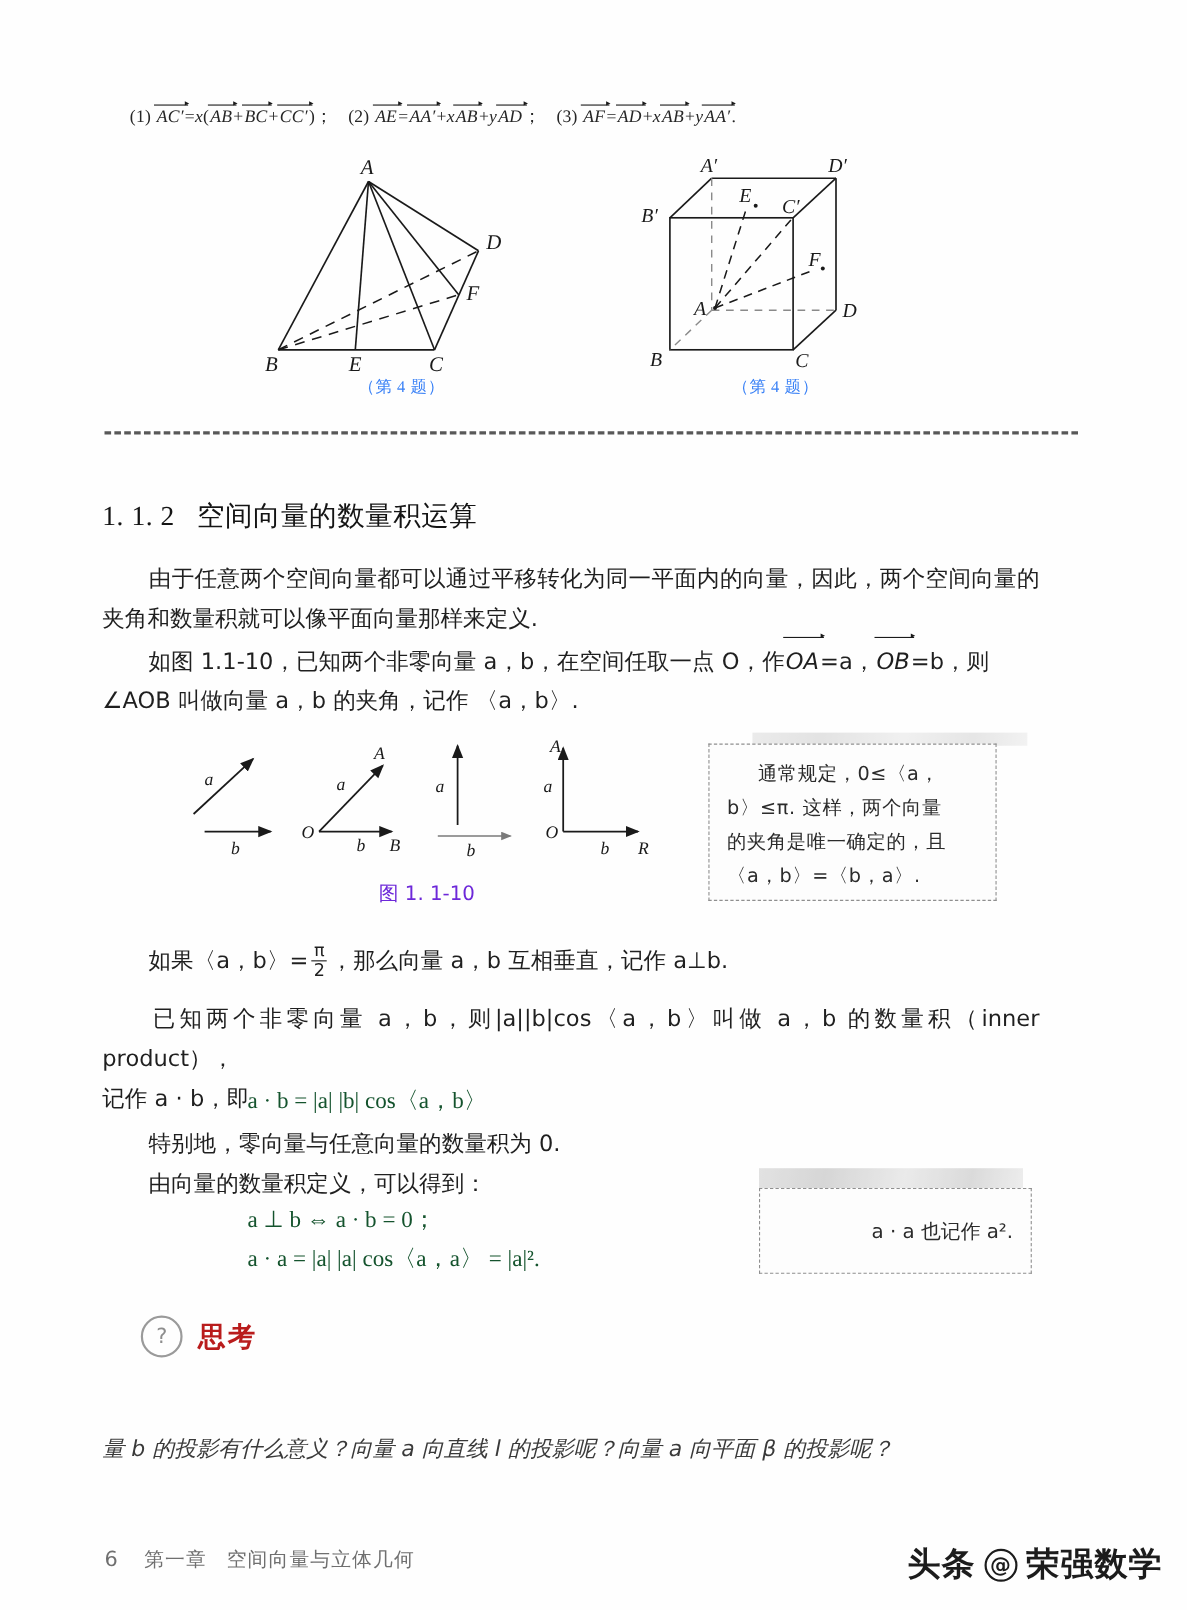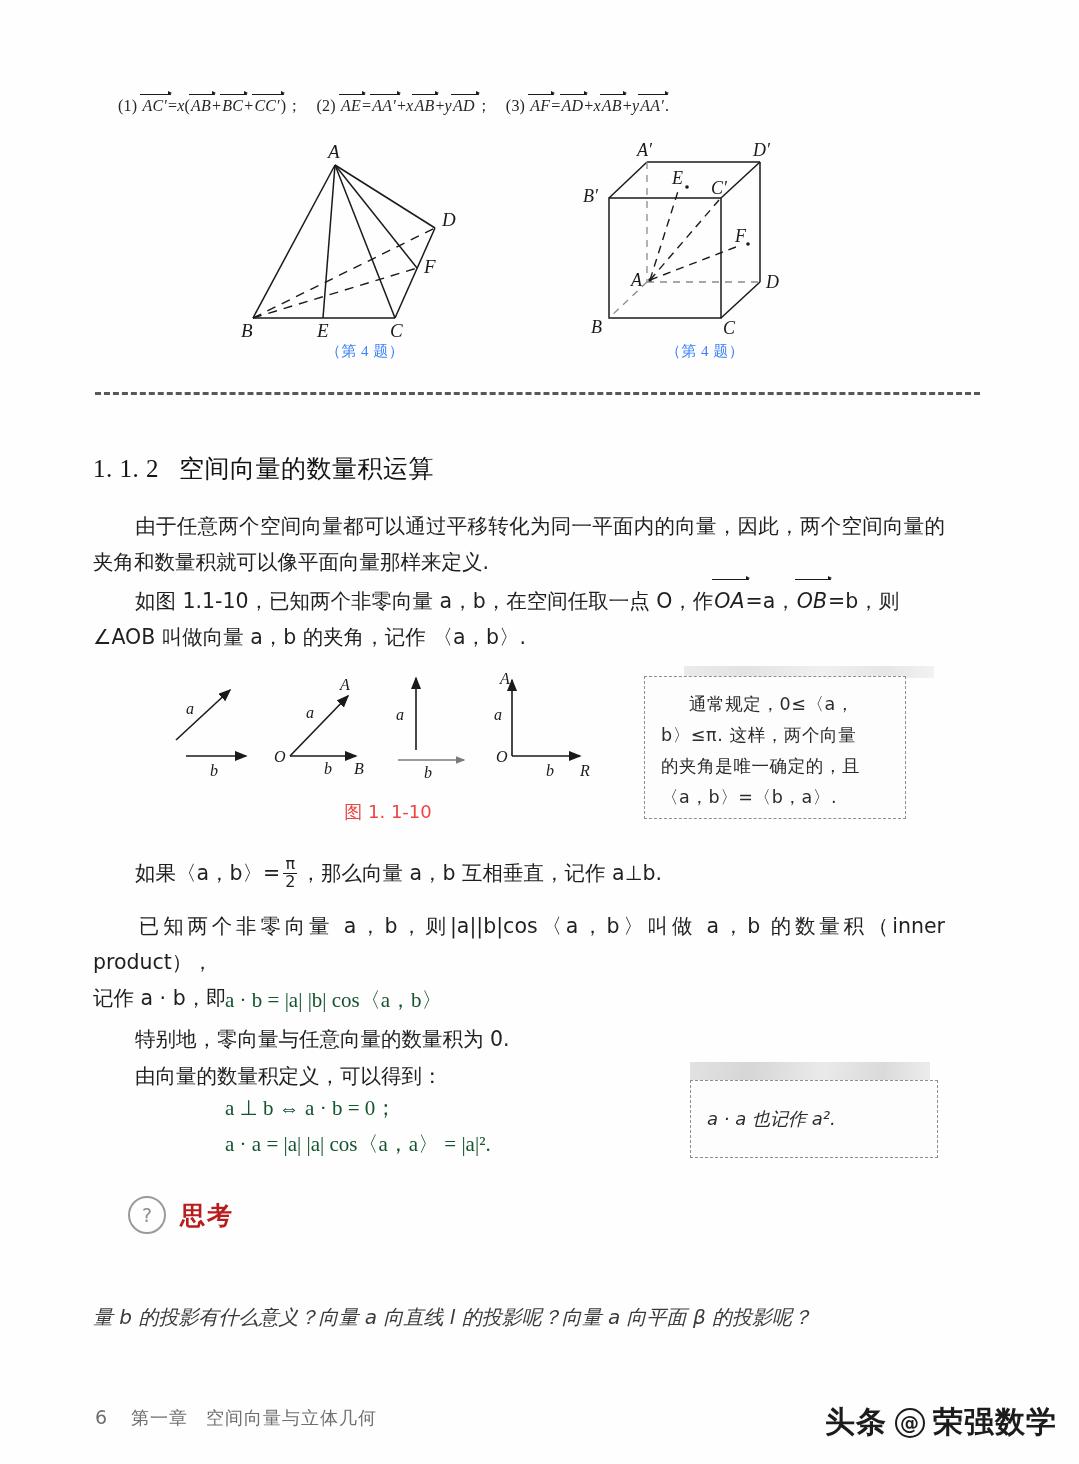--- a/index.html
+++ b/index.html
@@ -161,21 +161,21 @@
     height: 160px;
   }
   #fig-1110-caption {
     position: absolute;
     left: 168px;
     top: 800px;
     width: 440px;
     text-align: center;
     font-size: 18px;
     font-family: "DejaVu Sans", "Liberation Sans", sans-serif;
-    color: #ef4444;
+    color: #6d28d9;
   }
 
   
   .note-box {
     position: absolute;
     border: 1.5px dashed #8f8f8f;
     background: #fdfdfd;
     box-sizing: border-box;
     padding: 12px 16px;
     font-family: "DejaVu Sans", "Liberation Sans", sans-serif;
@@ -192,22 +192,21 @@
   }
   #note-angle-range .indent { display: inline-block; width: 28px; }
   #note-square {
     left: 690px;
     top: 1080px;
     width: 248px;
     height: 78px;
     font-size: 18px;
     display: flex;
     align-items: center;
-    justify-content: flex-start;
-    font-style: italic;
+    justify-content: flex-end;
   }
   .note-smudge {
     position: absolute;
     background: linear-gradient(100deg,#d9d9d9 0%,#c9c9c9 25%,#e4e4e4 55%,#cfcfcf 80%,#e8e8e8 100%);
     opacity: 0.75;
     filter: blur(0.6px);
   }
   #smudge-1 { left: 690px; top: 1062px; width: 240px; height: 20px; }
   #smudge-2 { left: 684px; top: 666px; width: 250px; height: 12px; opacity: 0.5; }
 

